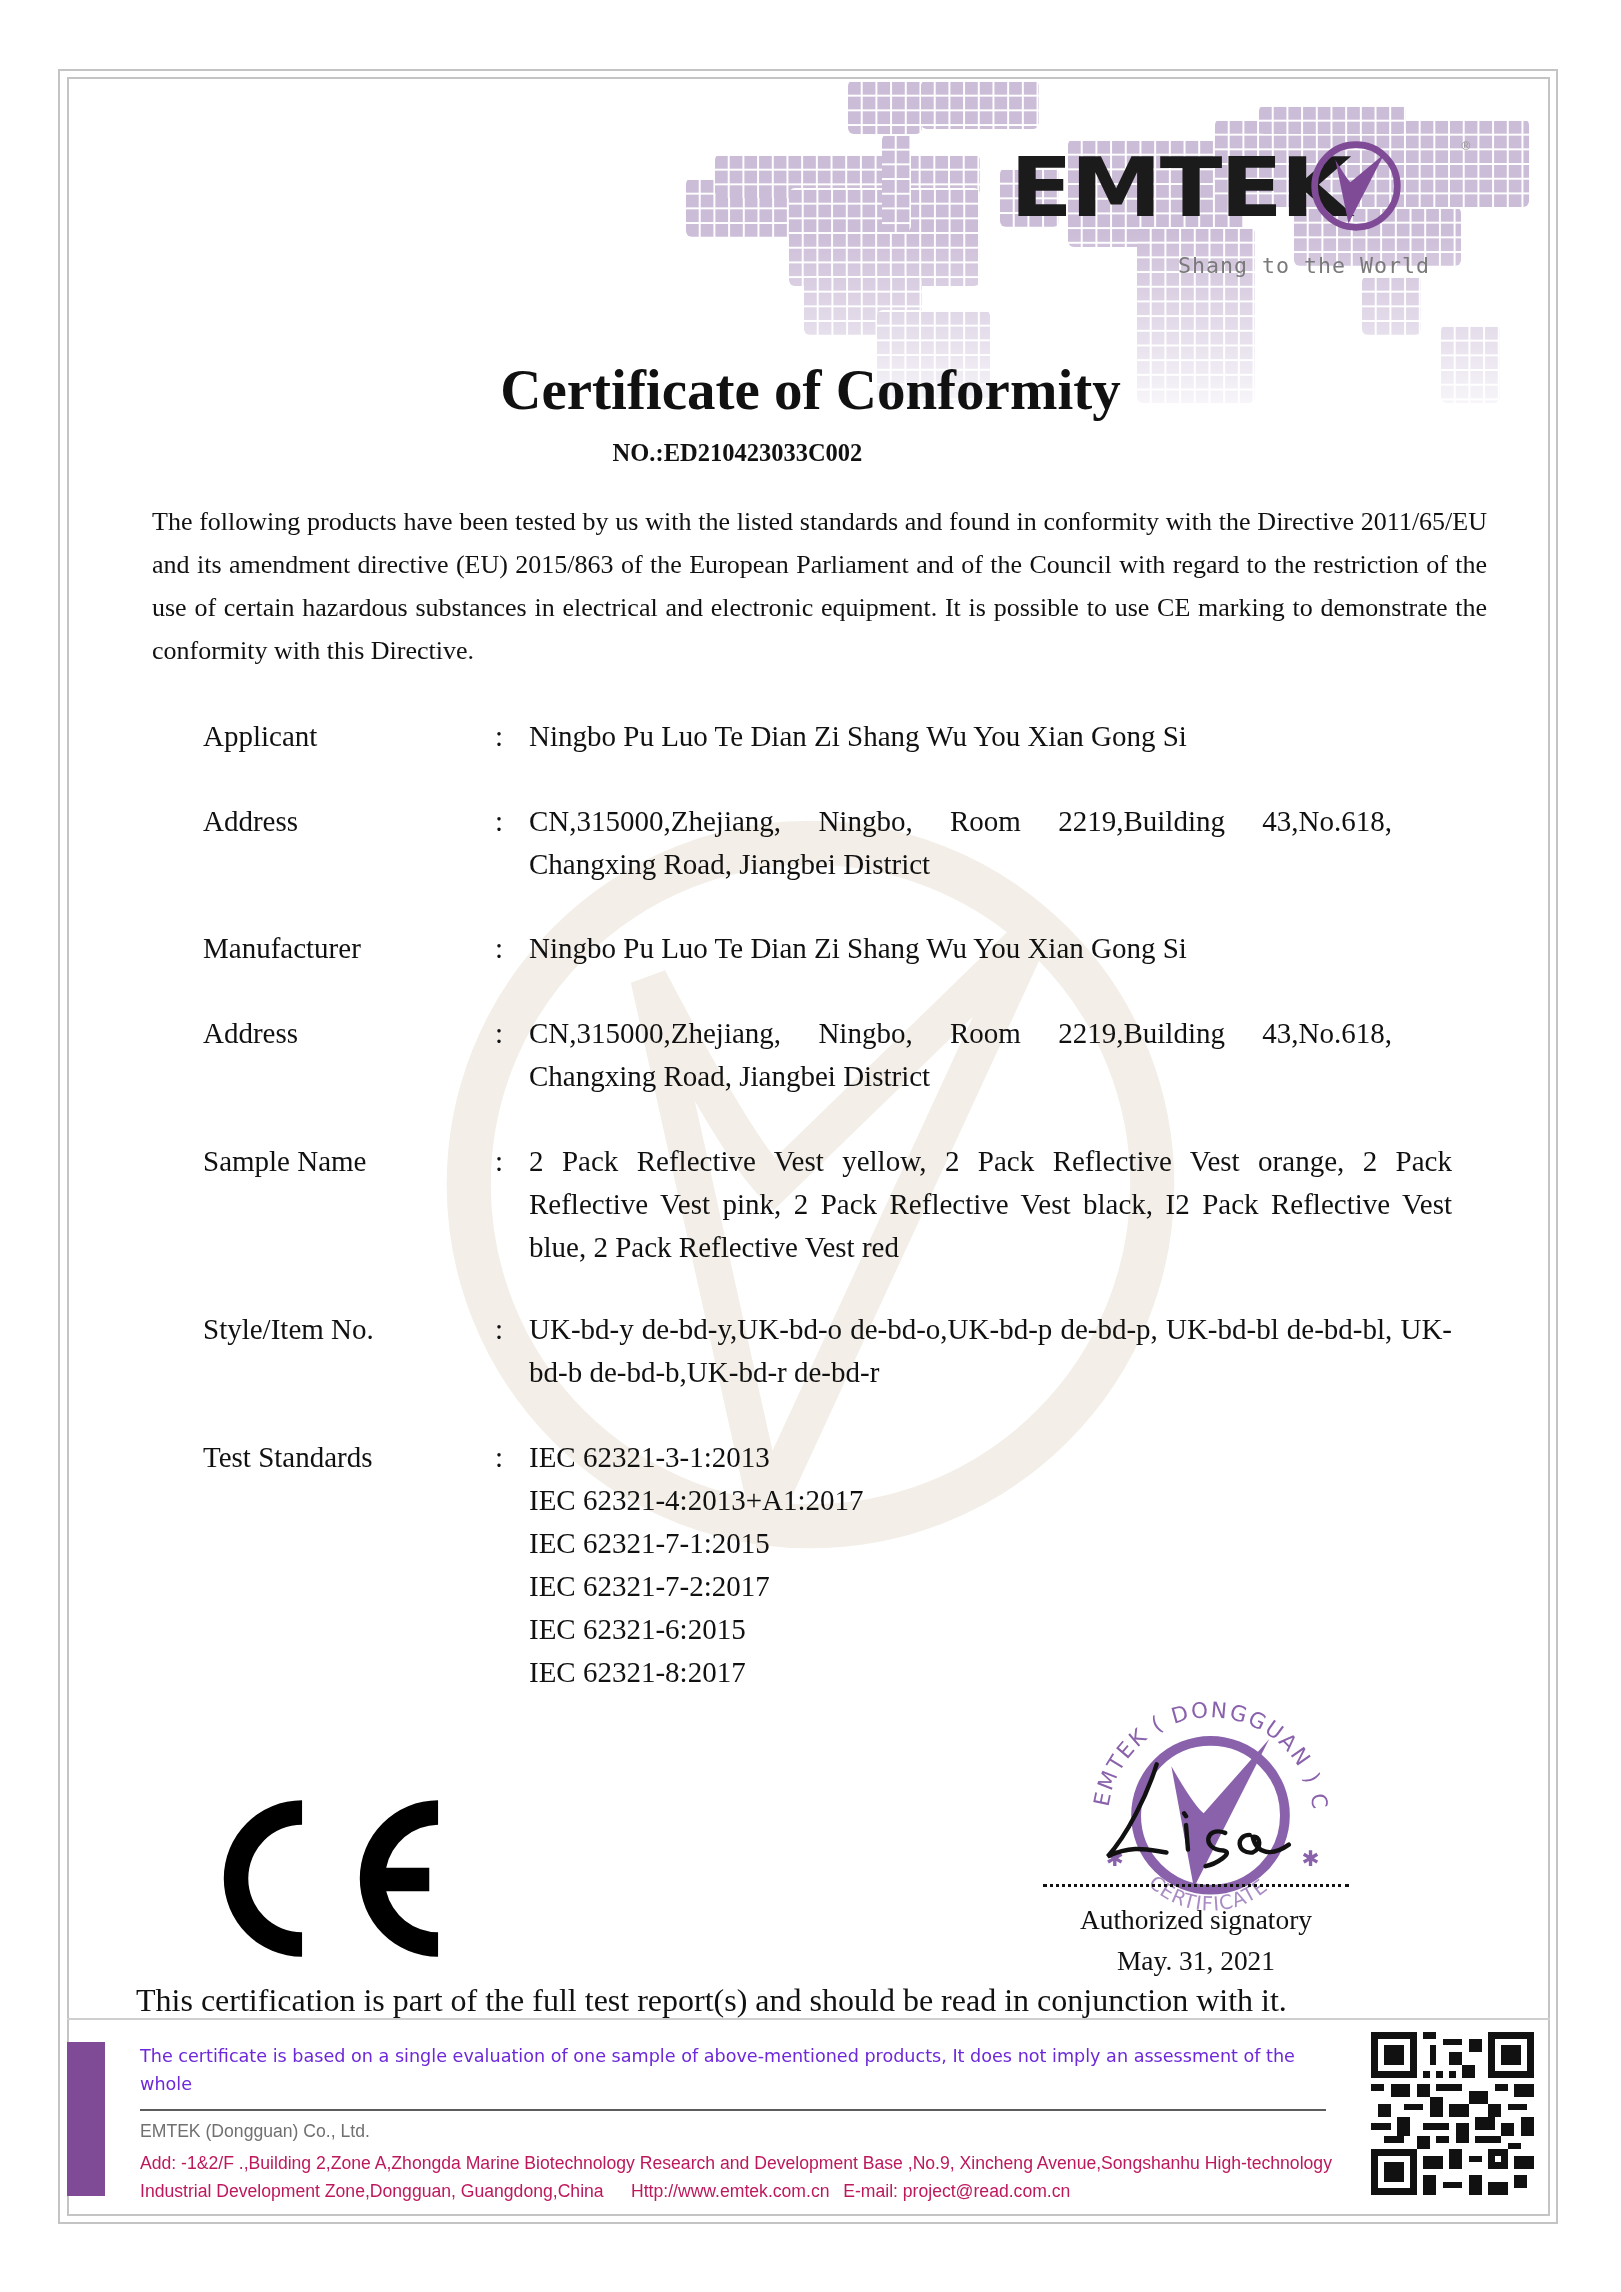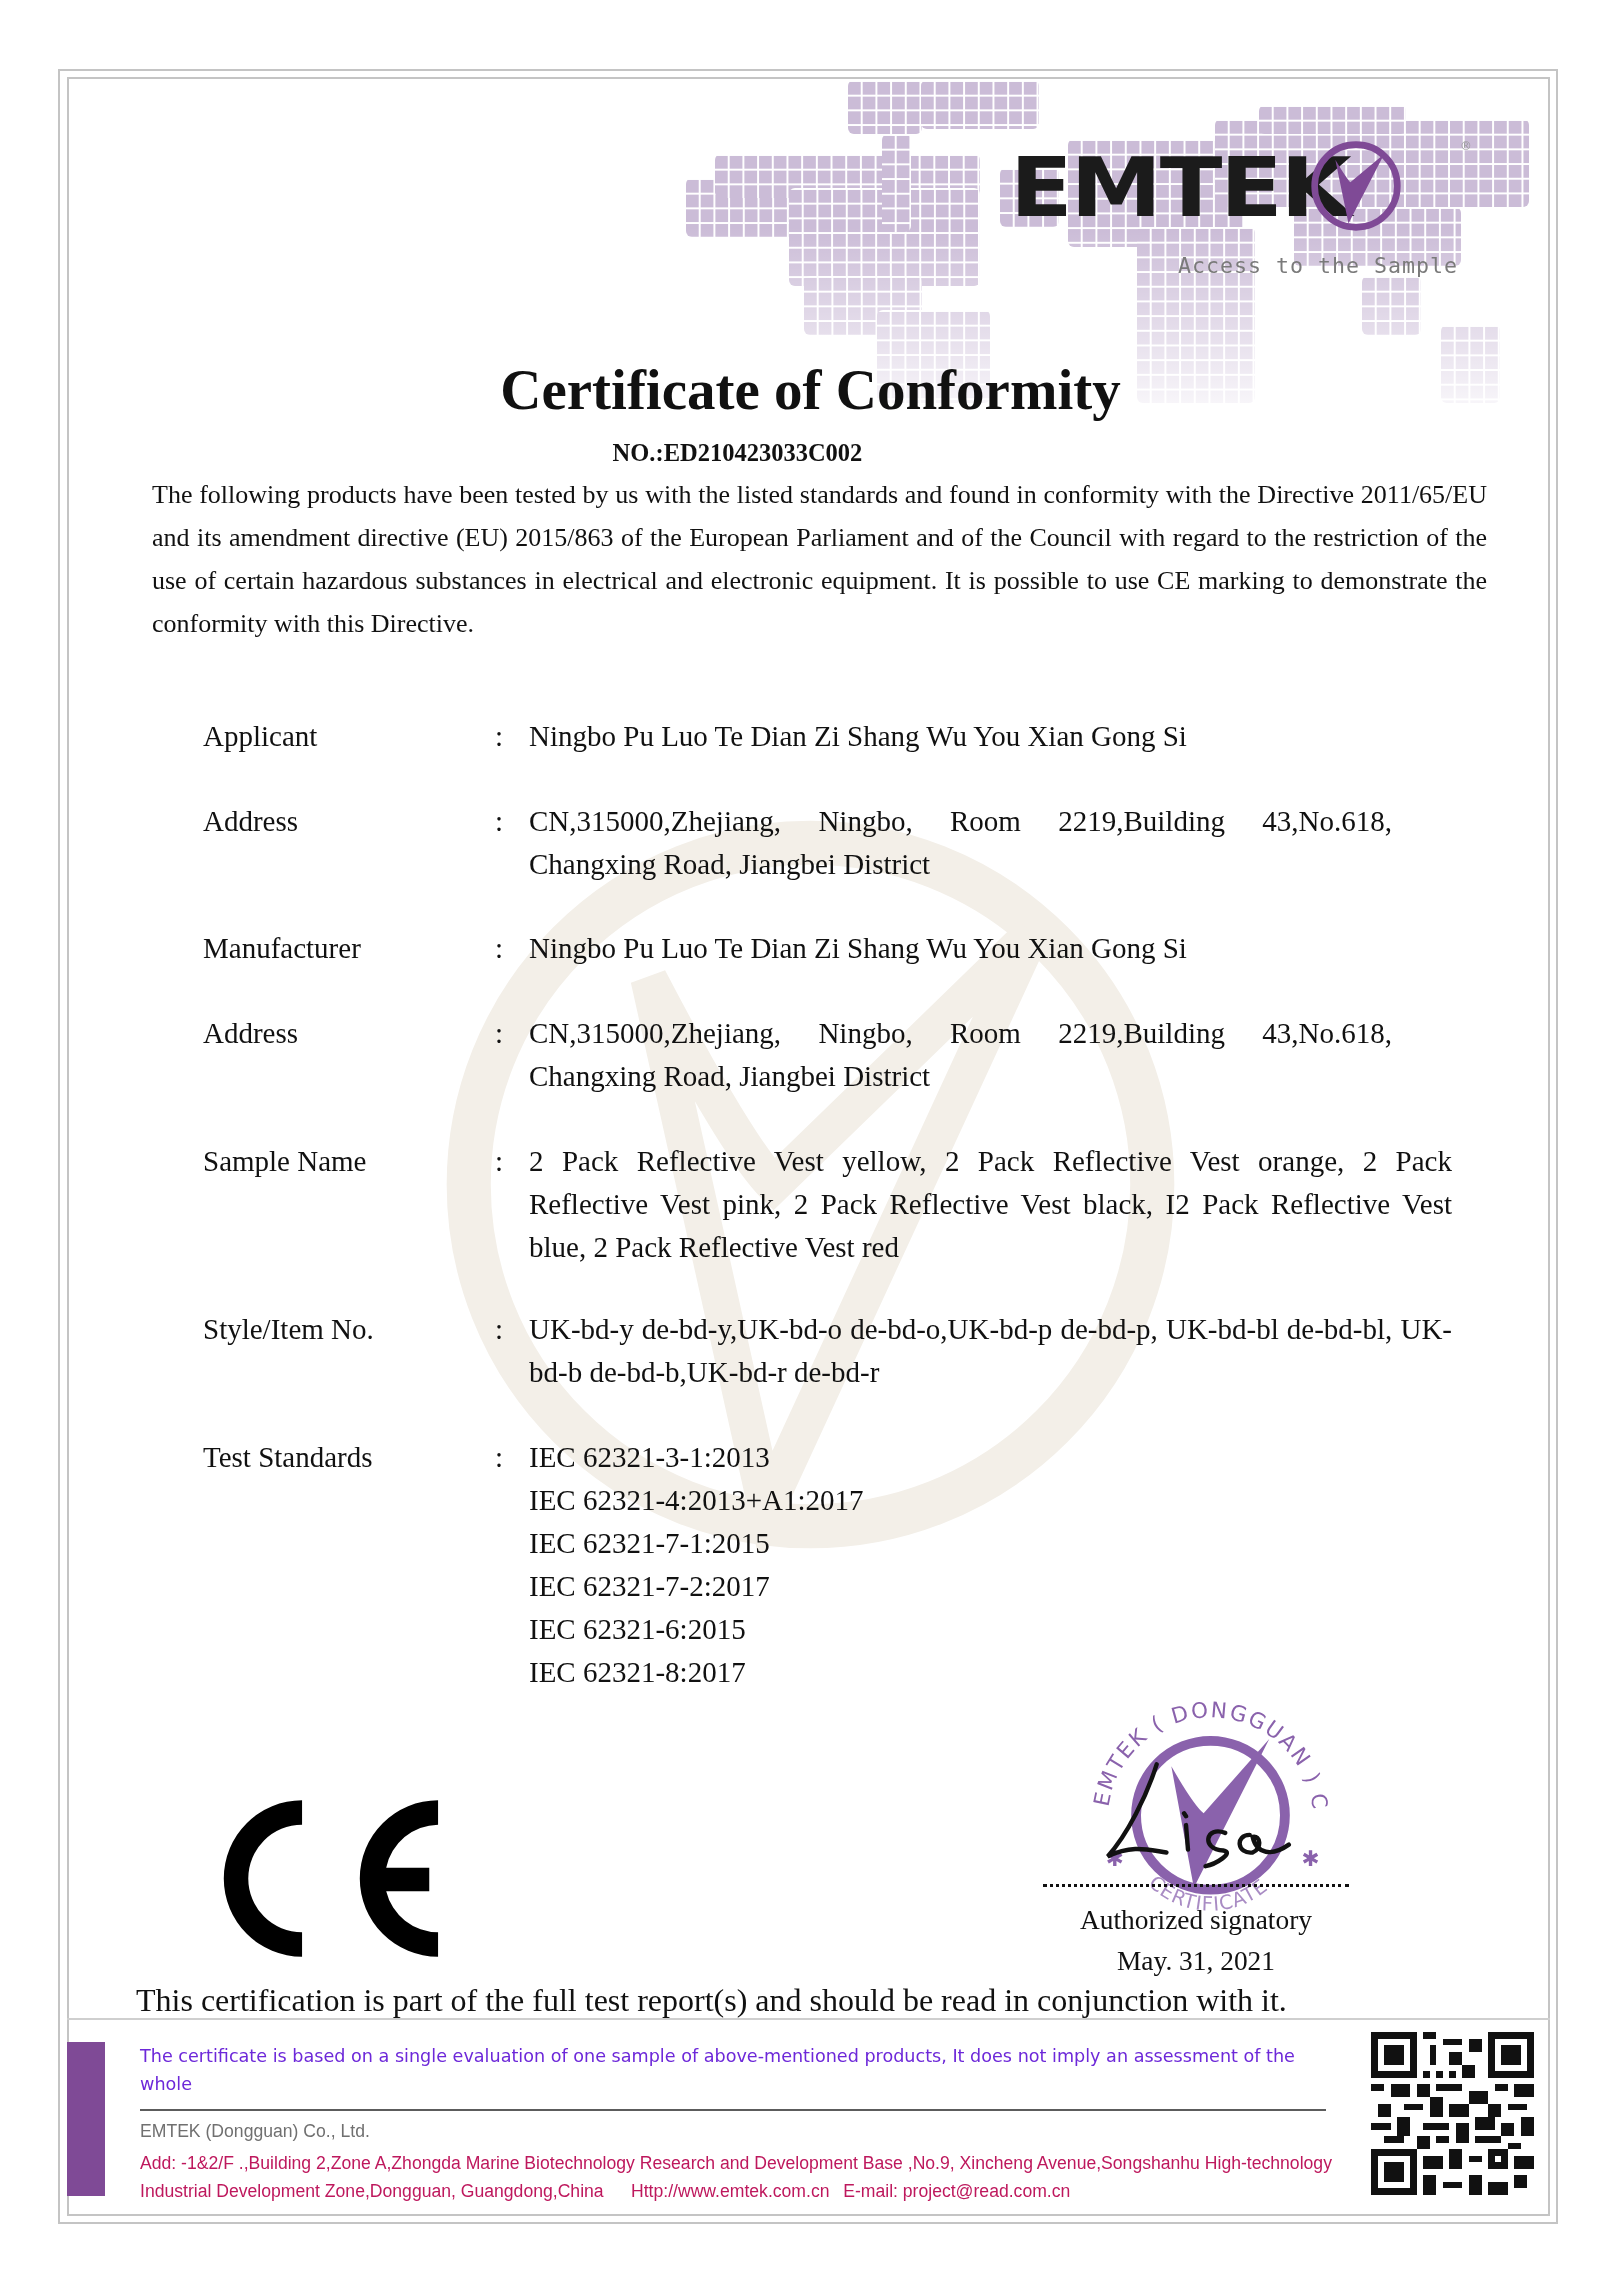--- a/index.html
+++ b/index.html
@@ -28,21 +28,21 @@
     .reg-mark { left: 1460px; top: 139px; font-size: 11.8px; color: #999; font-family: "DejaVu Sans", sans-serif; }
     .tagline { left: 1178px; top: 253px; font-family: "DejaVu Sans Mono", monospace; font-size: 21.6px; color: #7a7a7a; letter-spacing: 1px; }
 
     
     .watermark { left: 443px; top: 817px; width: 735px; height: 735px; }
 
     
     .title { left: 0; width: 1621px; top: 361px; text-align: center; font-weight: bold; font-size: 57px; line-height: 1; }
     .cert-no { left: 0; width: 1475px; top: 441px; text-align: center; font-weight: bold; font-size: 24.5px; line-height: 1; }
 
-    .intro { left: 152px; top: 473px; width: 1335px; font-size: 26px; line-height: 43px; text-align: justify; text-align-last: left; }
+    .intro { left: 152px; top: 500px; width: 1335px; font-size: 26px; line-height: 43px; text-align: justify; text-align-last: left; }
 
     
     .field-label { left: 203px; font-size: 29px; line-height: 42px; }
     .field-colon { left: 495px; font-size: 29px; line-height: 42px; }
     .field-value { left: 529px; width: 923px; font-size: 29px; line-height: 43px; text-align: justify; text-align-last: left; }
     .std-line { display: block; line-height: 43px; }
 
     
     .ce-mark { left: 214px; top: 1800px; width: 227px; height: 157px; }
 
@@ -89,21 +89,21 @@
   <div class="blob" style="left:755px;top:245px;width:59px;height:78px;"></div>
   <div class="fade"></div>
 </div>
 
 <div class="abs logo-text">EMTEK</div>
 <svg class="abs logo-mark" viewBox="0 0 100 100">
   <circle cx="50" cy="50" r="44" fill="none" stroke="#7f4a96" stroke-width="7"></circle>
   <path d="M28 22 Q40 42 44 46 L80 16 L42 90 Z" fill="#7f4a96"></path>
 </svg>
 <div class="abs reg-mark">®</div>
-<div class="abs tagline">Access to the Sample</div>
+<div class="abs tagline">Shang to the World</div>
 
 <svg class="abs watermark" viewBox="0 0 100 100">
   <circle cx="50" cy="50" r="46.5" fill="none" stroke="#f3efe8" stroke-width="6"></circle>
   <path d="M28 22 Q40 45 45 50 L80 16 L44 94 Z" fill="none" stroke="#f3efe8" stroke-width="5"></path>
 </svg>
 
 <div class="abs title">Certificate of Conformity</div>
 <div class="abs cert-no">NO.:ED210423033C002</div>
 
 <div class="abs intro">The following products have been tested by us with the listed standards and found in conformity with the Directive 2011/65/EU and its amendment directive (EU) 2015/863 of the European Parliament and of the Council with regard to the restriction of the use of certain hazardous substances in electrical and electronic equipment. It is possible to use CE marking to demonstrate the conformity with this Directive.</div>

